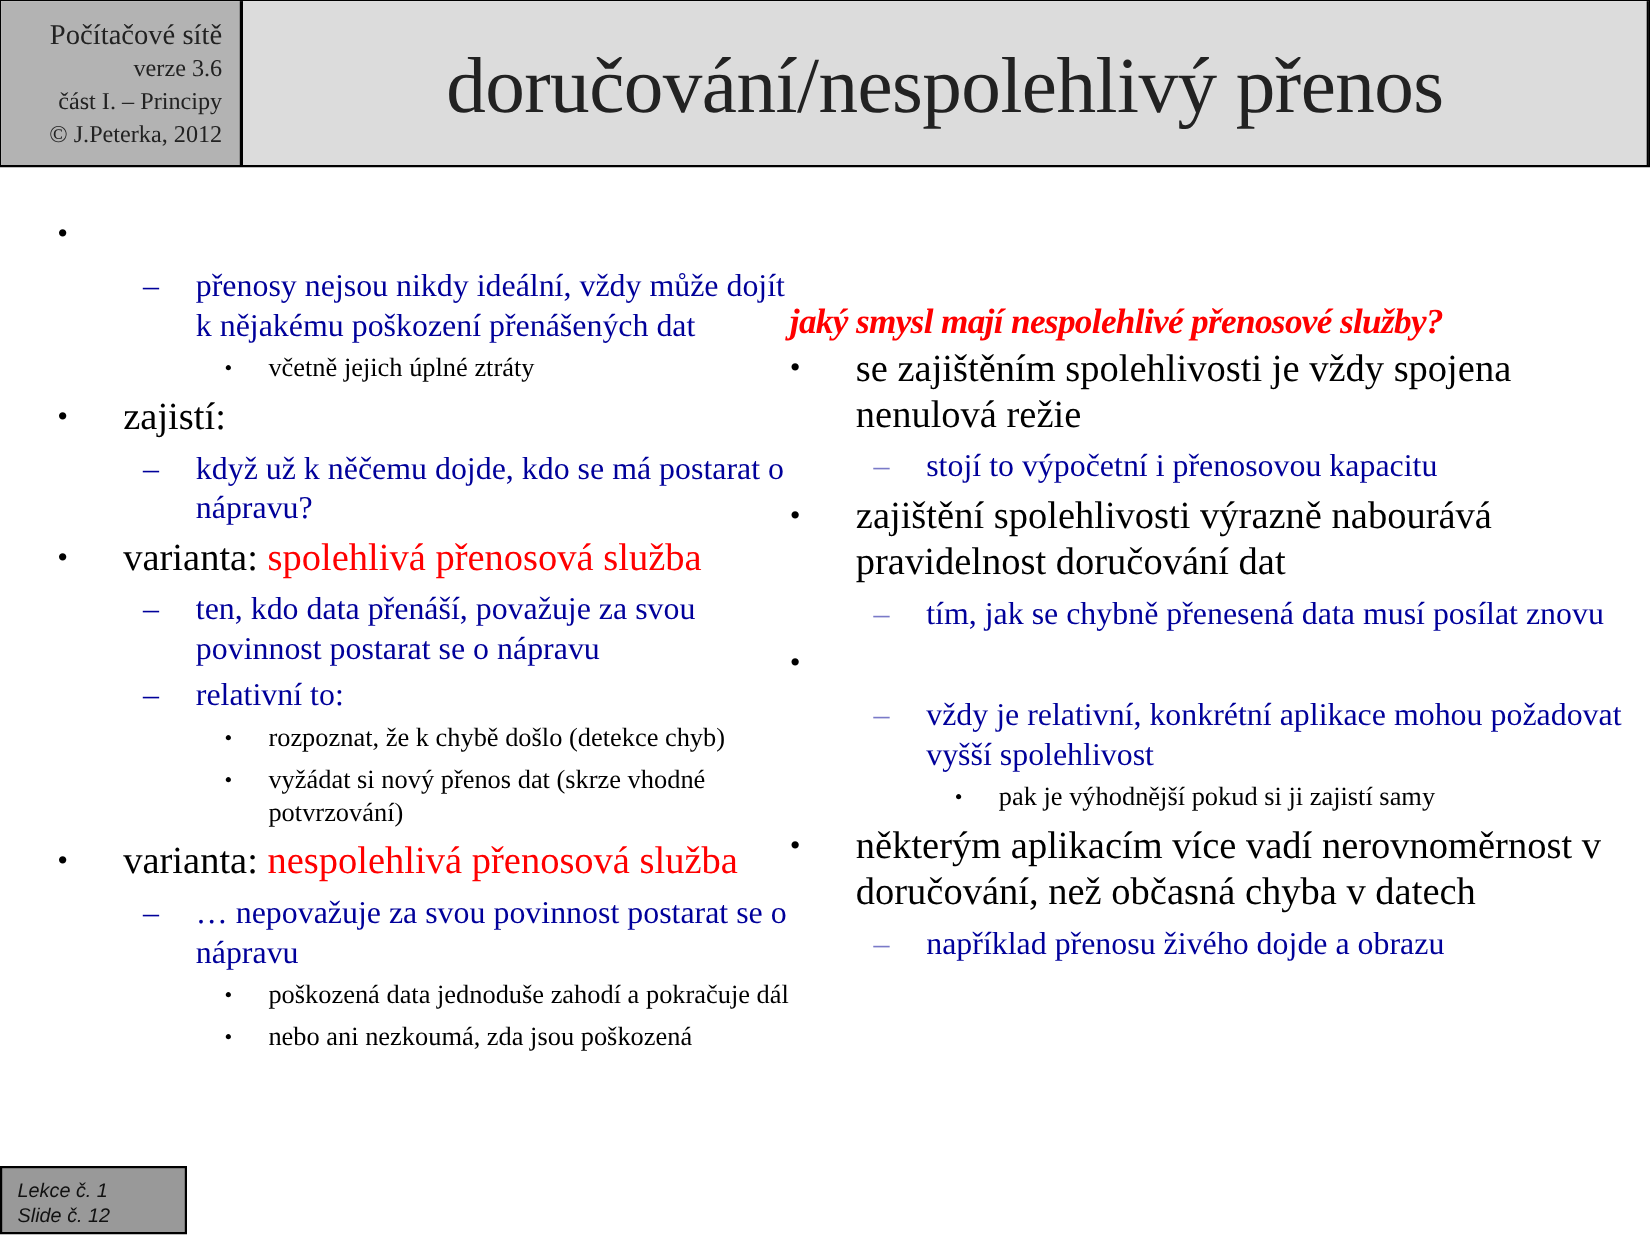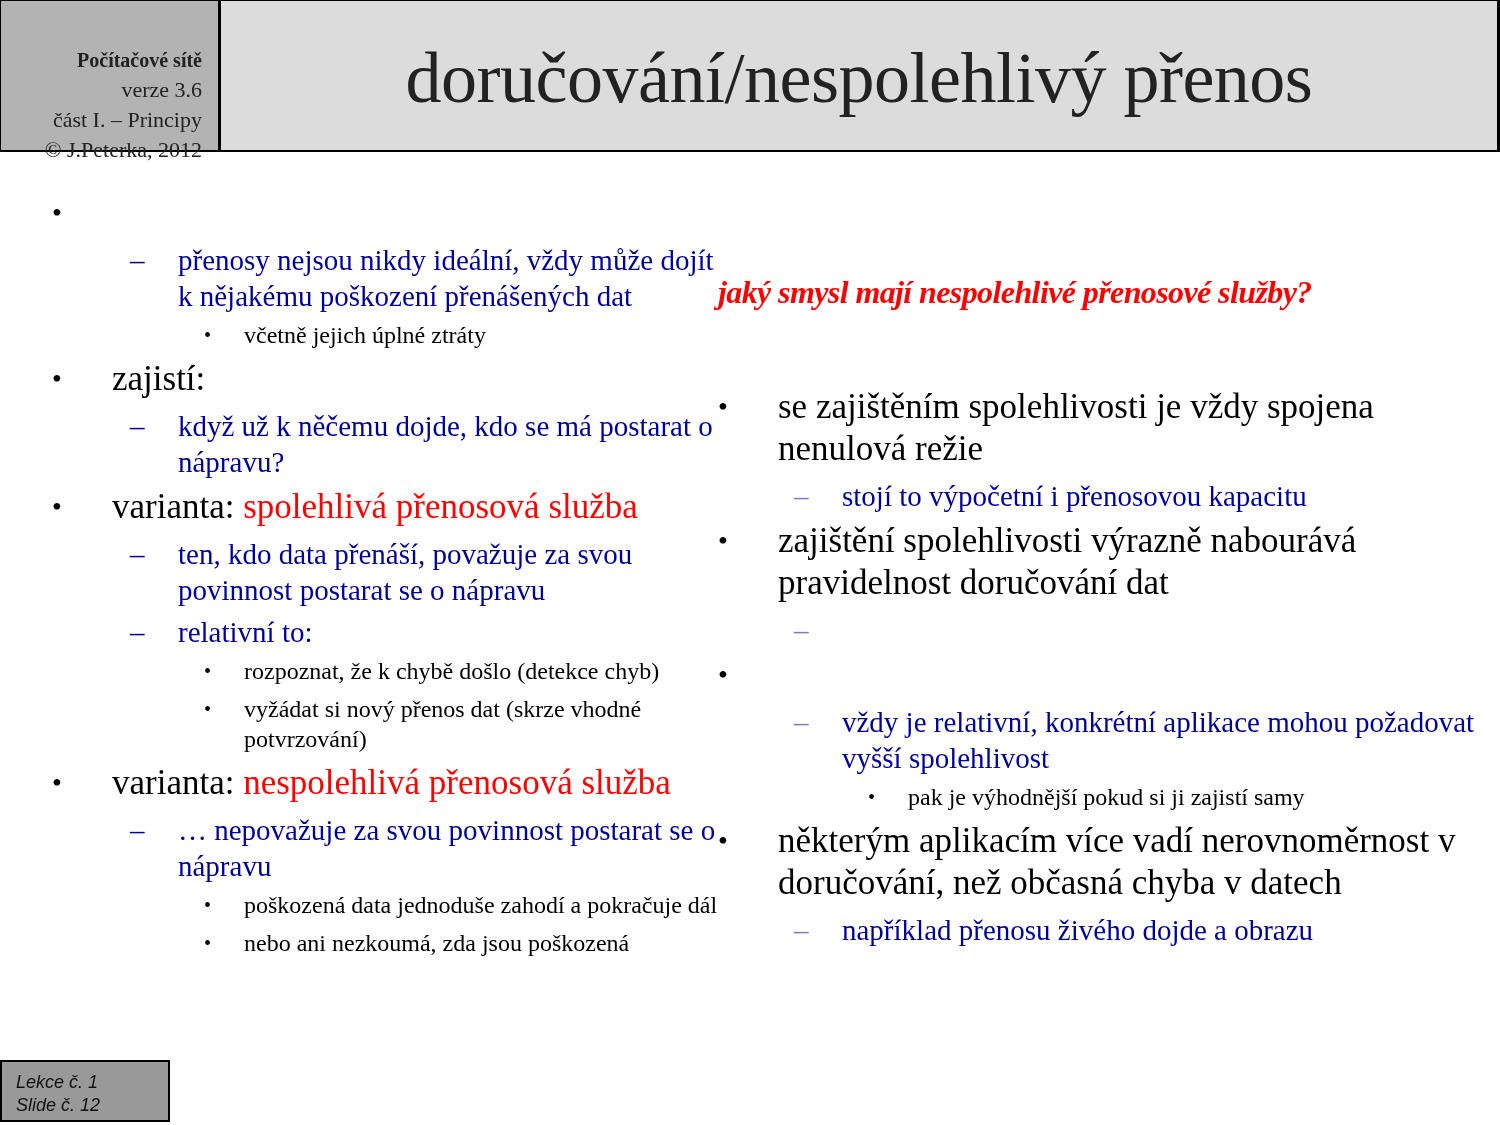--- a/index.html
+++ b/index.html
@@ -4,39 +4,39 @@
 <style>
   html, body { margin:0; padding:0; }
   body { width:1500px; height:1125px; background:#ffffff; position:relative; overflow:hidden;
          font-family:"Liberation Serif", "DejaVu Serif", serif; color:#000; }
 
   .header { position:absolute; left:0; top:0; width:1498px; height:149px; border:1px solid #000;
             border-bottom:2px solid #000; display:flex; }
   .info-box { width:220px; height:100%; background:#b3b3b3; border-right:3px solid #000;
               box-sizing:border-box; padding:16px 16px 0 0; text-align:right;
               font-size:22px; line-height:30px; color:#222; }
-  .info-box .course { font-weight:bold; font-size:20px;margin-top:28px; }
+  .info-box .course { font-weight:normal; font-size:26px; }
   .title-box { flex:1; background:#dcdcdc; border-right:2px solid #000; display:flex;
                align-items:center; justify-content:center; }
   .title-box h1 { margin:0; font-weight:normal; font-size:72px; color:#222; letter-spacing:-0.5px;
                   padding-top:6px; }
 
   .col { position:absolute; }
   .left { left:52px; top:192px; width:670px; }
   .right { left:718px; top:270px; width:770px; }
 
   .l1 { display:flex; font-size:35px; line-height:42px; margin-bottom:8px; }
   .l1 .mk { width:60px; flex:none; font-size:28px; }
   .l2 { display:flex; font-size:29px; line-height:36px; color:#00009a; margin-left:78px; margin-bottom:6px; }
   .l2 .mk { width:48px; flex:none; }
   .l3 { display:flex; font-size:24px; line-height:30px; margin-left:152px; margin-bottom:8px; }
   .l3 .mk { width:40px; flex:none; font-size:20px; }
   .red { color:#ff0000;text-align:right; }
   .question { color:#ff0000; font-style:italic; font-weight:bold; font-size:32px; line-height:44px;
-              margin-bottom:72px; white-space:nowrap; letter-spacing:-0.6px; }
+              white-space:nowrap; letter-spacing:-0.6px; }
   .right .l2 { margin-left:76px; }
   .right .l2 .mk { width:48px; color:#7a7ac8; }
   .right .l3 { margin-left:150px; }
 
   .footer-box { position:absolute; left:0; top:1060px; width:170px; height:62px; background:#999999;
                 border:2px solid #000; box-sizing:border-box; padding:9px 0 0 14px;
                 font-family:"Liberation Sans", "DejaVu Sans", sans-serif; font-size:18px;
                 line-height:23px; color:#111;font-style:italic; }
 </style>
 </head>
@@ -126,20 +126,21 @@
       <span class="mk">–</span>
       <span>stojí to výpočetní i přenosovou kapacitu</span>
     </div>
 
   <div class="l1">
       <span class="mk">•</span>
       <span>zajištění spolehlivosti výrazně nabourává pravidelnost doručování dat</span>
     </div>
   <div class="l2">
       <span class="mk">–</span>
+      <span>tím, jak se chybně přenesená data musí posílat znovu</span>
     </div>
 
   <div class="l1">
       <span class="mk">•</span>
     </div>
   <div class="l2">
       <span class="mk">–</span>
       <span>vždy je relativní, konkrétní aplikace mohou požadovat vyšší spolehlivost</span>
     </div>
   <div class="l3">

